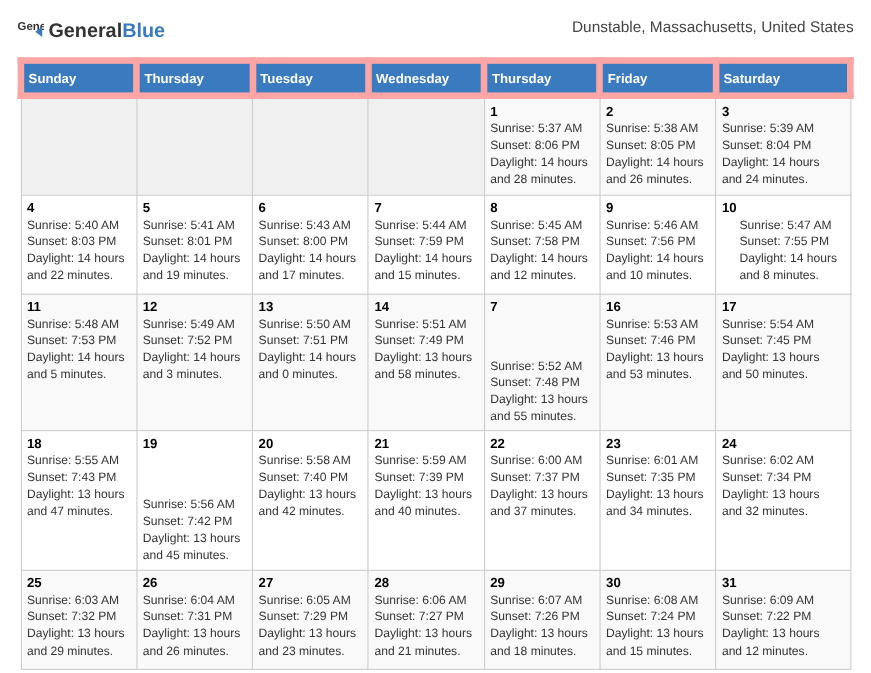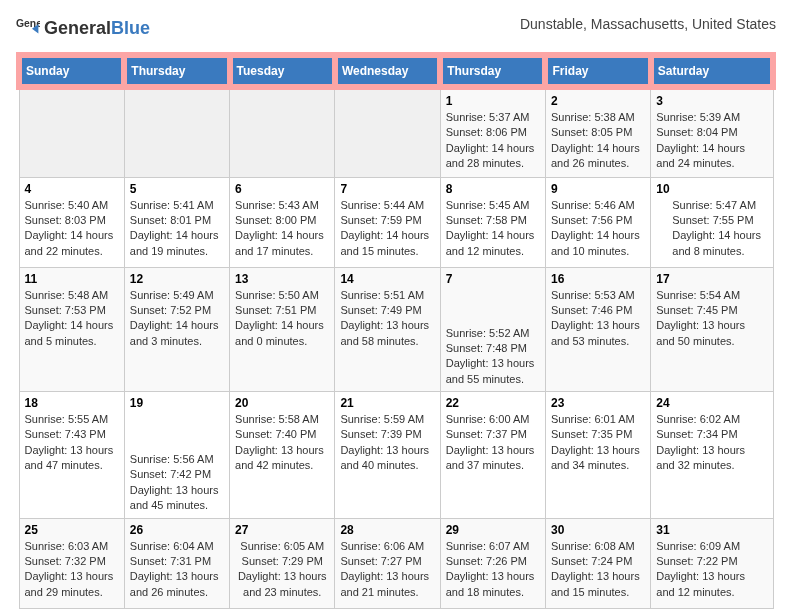--- a/index.html
+++ b/index.html
@@ -302,21 +302,21 @@
         </td>
         <td>
           <span class="day-number">26</span>
           <div class="day-info" style="white-space: pre-line;">Sunrise: 6:04 AM
 Sunset: 7:31 PM
 Daylight: 13 hours
 and 26 minutes.</div>
         </td>
         <td>
           <span class="day-number">27</span>
-          <div class="day-info" style="white-space: pre-line; text-align: center;">Sunrise: 6:05 AM
+          <div class="day-info" style="white-space: pre-line;">Sunrise: 6:05 AM
 Sunset: 7:29 PM
 Daylight: 13 hours
 and 23 minutes.</div>
         </td>
         <td>
           <span class="day-number">28</span>
           <div class="day-info" style="white-space: pre-line;">Sunrise: 6:06 AM
 Sunset: 7:27 PM
 Daylight: 13 hours
 and 21 minutes.</div>

